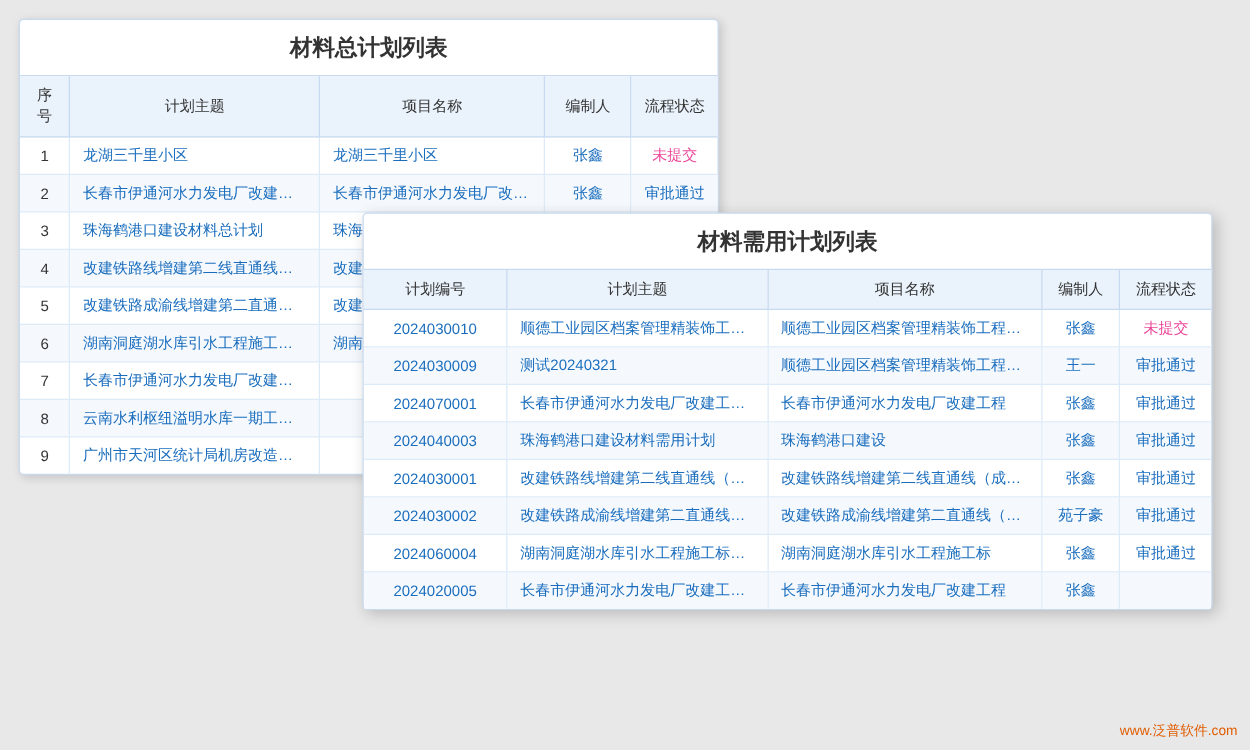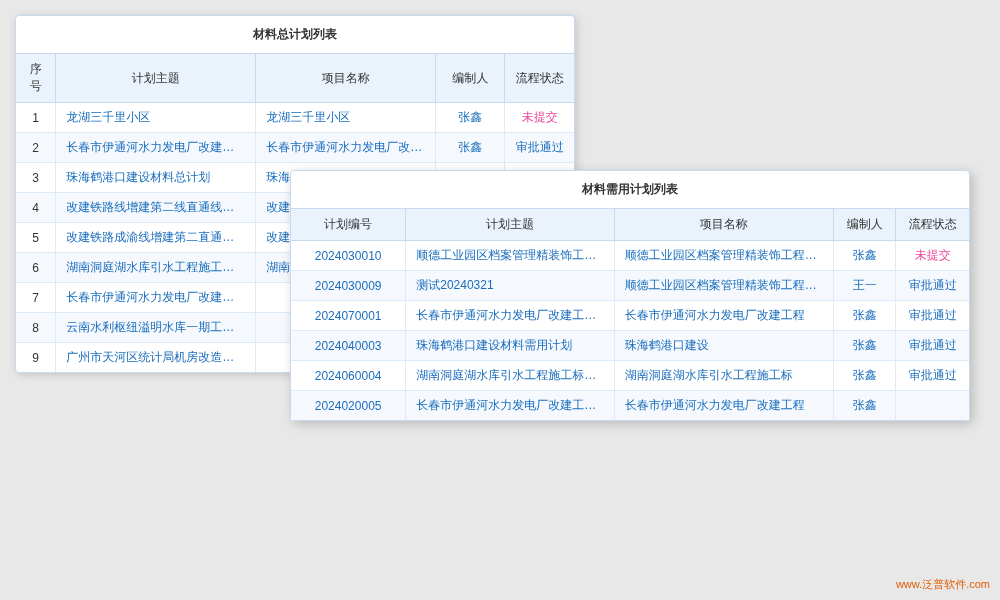--- a/index.html
+++ b/index.html
@@ -17,21 +17,21 @@
       background: #fff;
       border: 1px solid #c8daf0;
       border-radius: 4px;
       box-shadow: 2px 2px 8px rgba(0,0,0,0.15);
       position: absolute;
     }
 
     .table-title {
       text-align: center;
       padding: 10px 0;
-      font-size: 12px;
+      font-size: 18px;
       font-weight: bold;
       color: #333;
       border-bottom: 1px solid #c8daf0;
     }
 
     table {
       width: 100%;
       border-collapse: collapse;
     }
 
@@ -227,20 +227,34 @@
       <td class="center status-approved">审批通过</td>
     </tr>
         <tr>
       <td class="center">2024040003</td>
       <td class="col-theme" style="max-width:200px">珠海鹤港口建设材料需用计划</td>
       <td class="col-project" style="max-width:210px">珠海鹤港口建设</td>
       <td class="center">张鑫</td>
       <td class="center status-approved">审批通过</td>
     </tr>
         <tr>
+      <td class="center">2024030001</td>
+      <td class="col-theme" style="max-width:200px">改建铁路线增建第二线直通线（成都…</td>
+      <td class="col-project" style="max-width:210px">改建铁路线增建第二线直通线（成都…</td>
+      <td class="center">张鑫</td>
+      <td class="center status-approved">审批通过</td>
+    </tr>
+        <tr>
+      <td class="center">2024030002</td>
+      <td class="col-theme" style="max-width:200px">改建铁路成渝线增建第二直通线（成…</td>
+      <td class="col-project" style="max-width:210px">改建铁路成渝线增建第二直通线（成…</td>
+      <td class="center">苑子豪</td>
+      <td class="center status-approved">审批通过</td>
+    </tr>
+        <tr>
       <td class="center">2024060004</td>
       <td class="col-theme" style="max-width:200px">湖南洞庭湖水库引水工程施工标材…</td>
       <td class="col-project" style="max-width:210px">湖南洞庭湖水库引水工程施工标</td>
       <td class="center">张鑫</td>
       <td class="center status-approved">审批通过</td>
     </tr>
         <tr>
       <td class="center">2024020005</td>
       <td class="col-theme" style="max-width:200px">长春市伊通河水力发电厂改建工程材…</td>
       <td class="col-project" style="max-width:210px">长春市伊通河水力发电厂改建工程</td>

